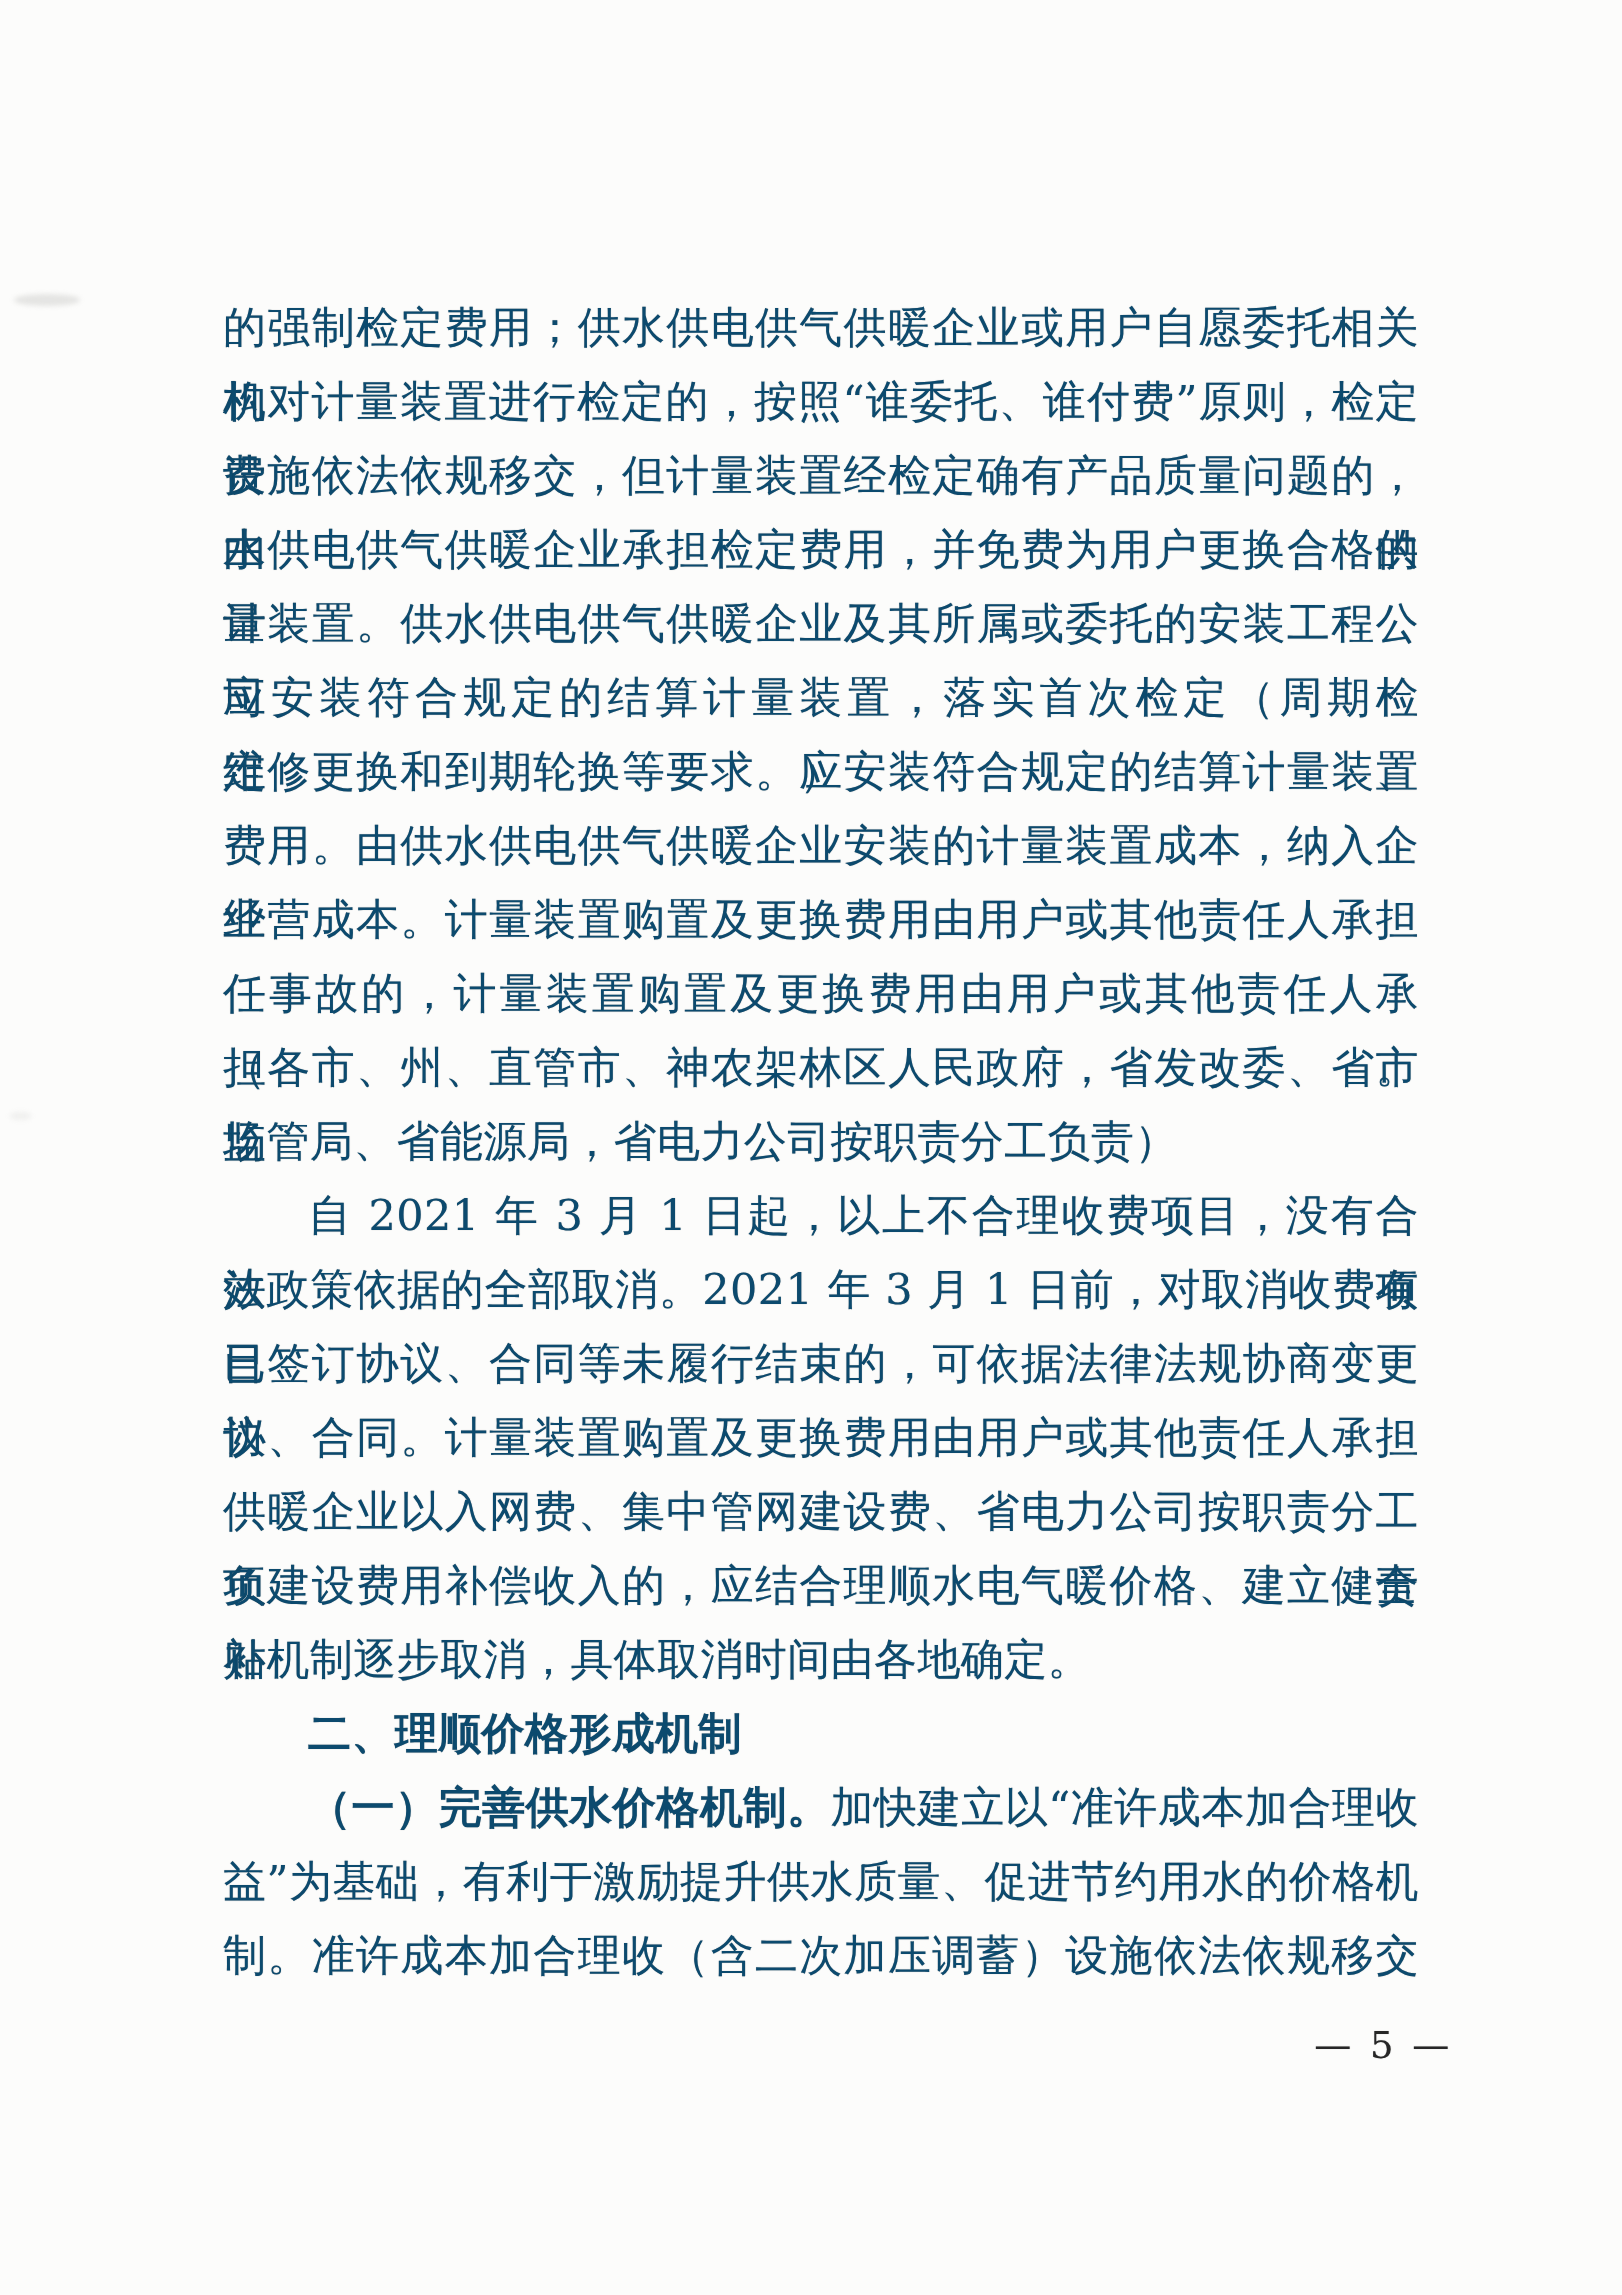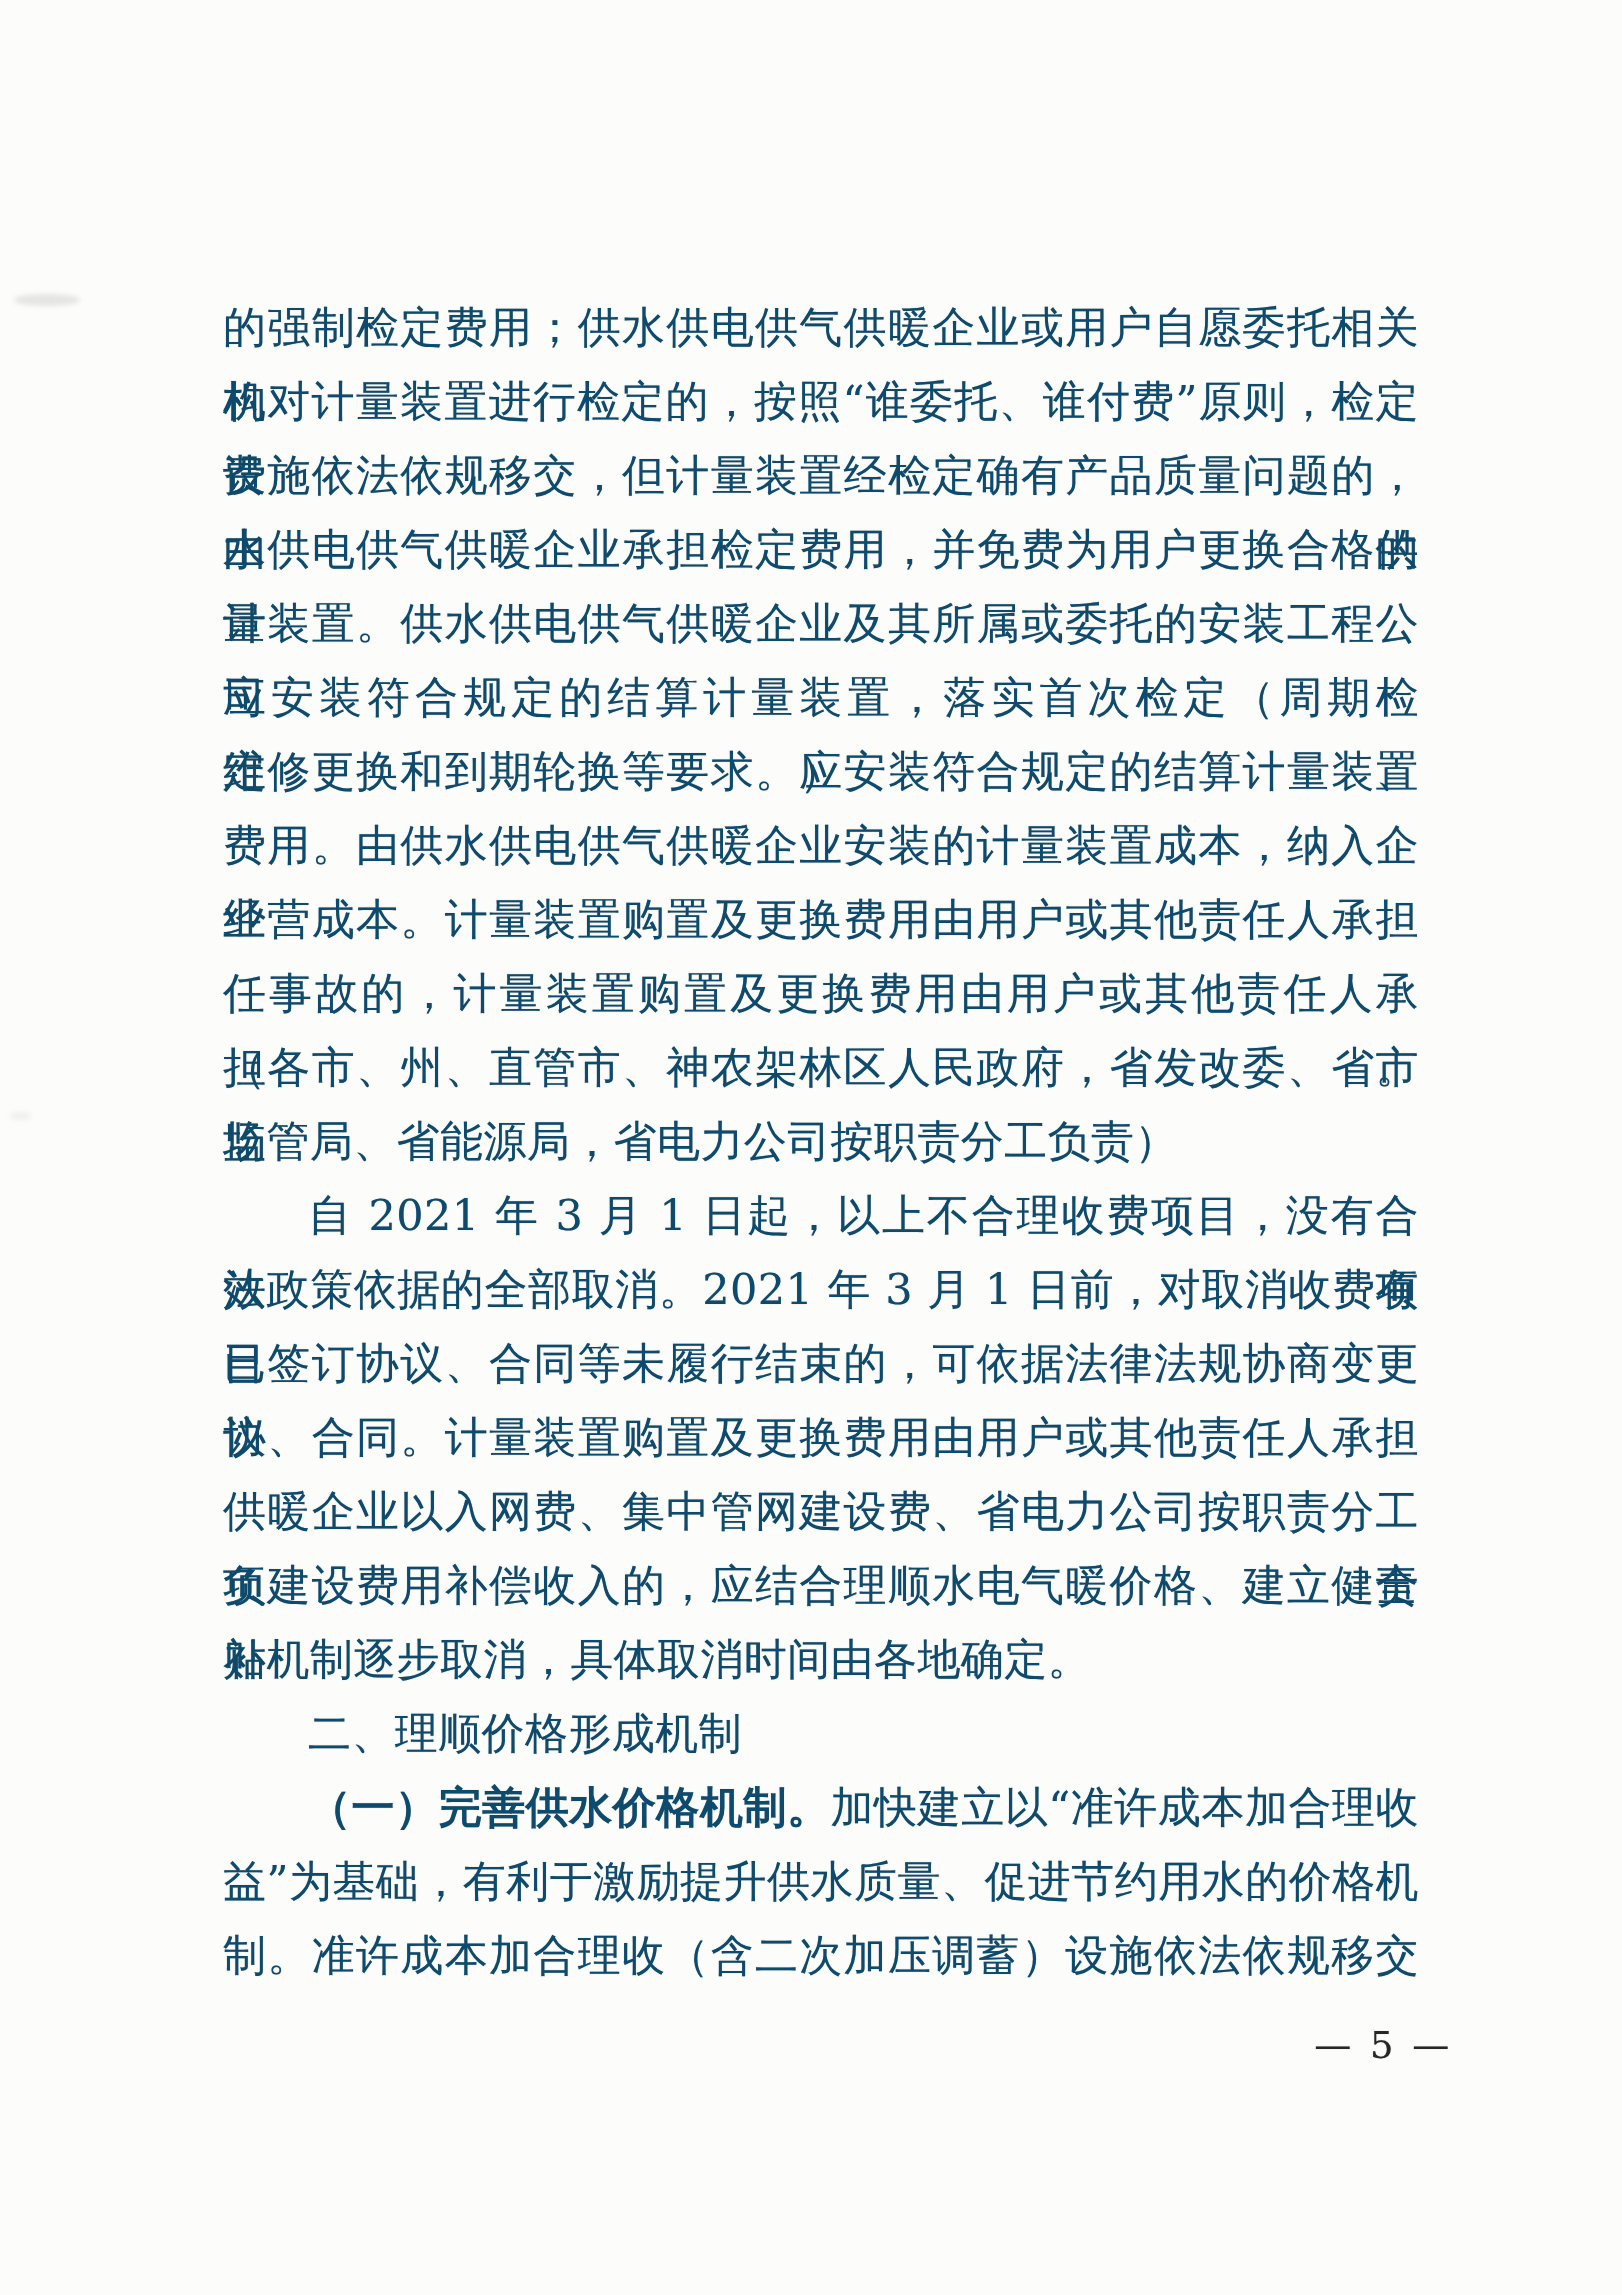--- a/index.html
+++ b/index.html
@@ -31,21 +31,21 @@
     text-shadow: 0 0 0.9px rgba(45,45,45,0.45);
     letter-spacing: 0.4px;
   }
   .just {
     text-align-last: justify;
   }
   .indent {
     text-indent: 85px;
   }
   .bold {
-    font-weight: 400;
+    font-weight: 700;
   }
   .clause-lead {
     font-weight: 700;
   }
   .page-num {
     position: absolute;
     top: 2019px;
     left: 1286px;
     width: 195px;
     height: 53px;

